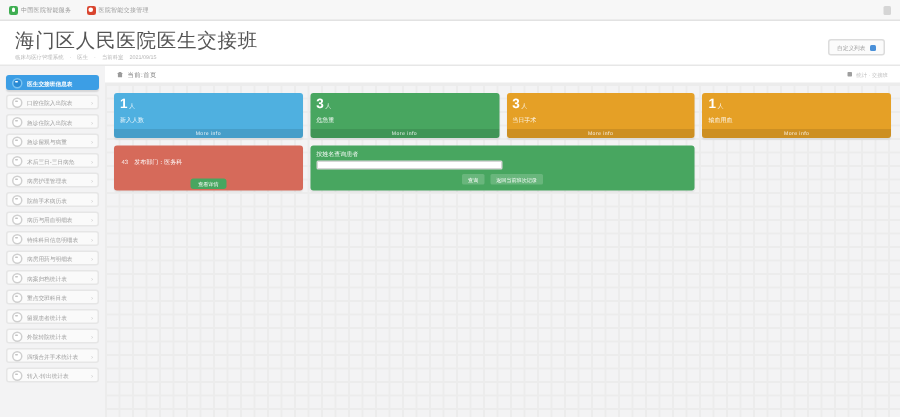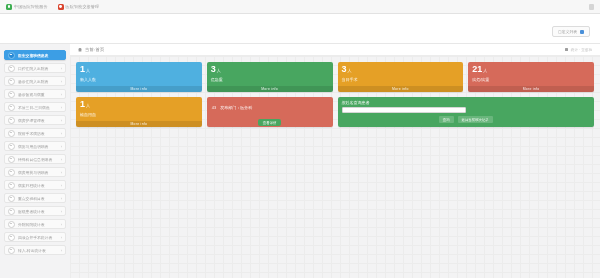--- a/index.html
+++ b/index.html
@@ -163,20 +163,31 @@
   <div class="tb-item">
     <span class="tb-badge red"></span>
     <span class="tb-text">医院智能交接管理</span>
   </div>
   <div class="tb-right">
     <span class="tb-menu"></span>
   </div>
 </div>
 
 <div class="header">
+  <div class="h-left">
+    <div class="h-title">海门区人民医院医生交接班</div>
+    <div class="h-sub">
+      <span>临床与医疗管理系统</span>
+      <span class="h-sep">·</span>
+      <span>医生</span>
+      <span class="h-sep">·</span>
+      <span>当前科室</span>
+      <span>2021/09/15</span>
+    </div>
+  </div>
   <div class="h-right">
     <div class="h-btn">
       <span>自定义列表</span>
       <span class="caret"></span>
     </div>
   </div>
 </div>
 
 <div class="wrap">
 
@@ -302,30 +313,20 @@
         <div class="card-body">
           <div class="card-num">
             <span>3</span>
             <span class="card-unit">人</span>
           </div>
           <div class="card-label">当日手术</div>
         </div>
         <div class="card-foot">More info</div>
       </div>
 
-      <div class="card c-red">
-        <div class="card-body">
-          <div class="card-num">
-            <span>21</span>
-            <span class="card-unit">人</span>
-          </div>
-          <div class="card-label">病危/病重</div>
-        </div>
-        <div class="card-foot">More info</div>
-      </div>
 
       <div class="card c-orange">
         <div class="card-body">
           <div class="card-num">
             <span>1</span>
             <span class="card-unit">人</span>
           </div>
           <div class="card-label">输血用血</div>
         </div>
         <div class="card-foot">More info</div>

